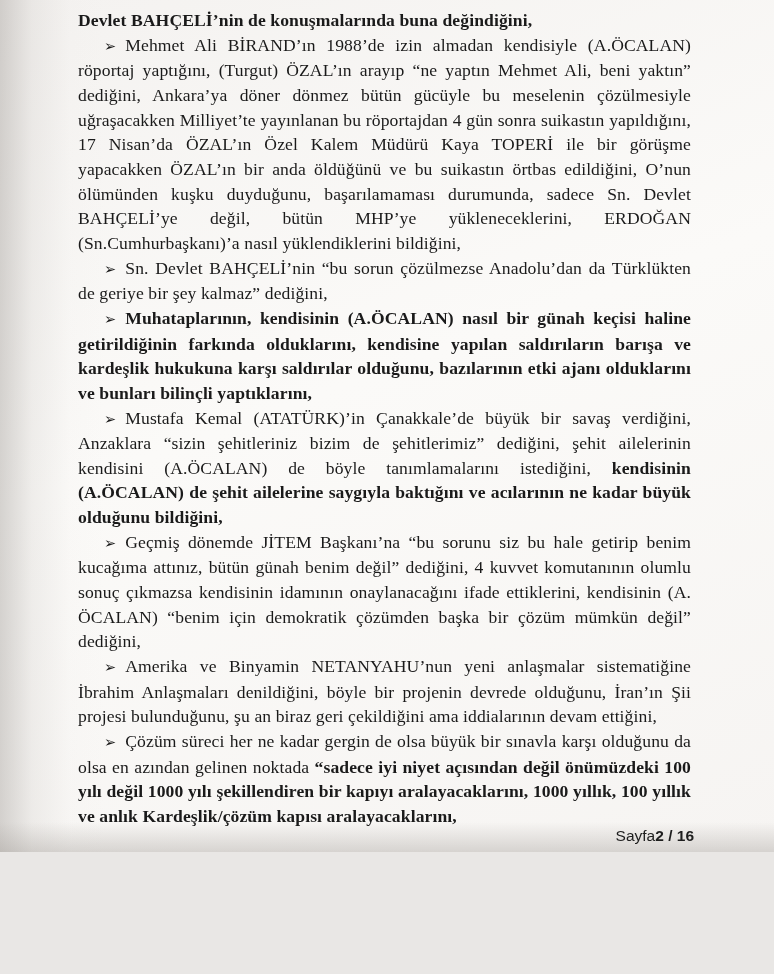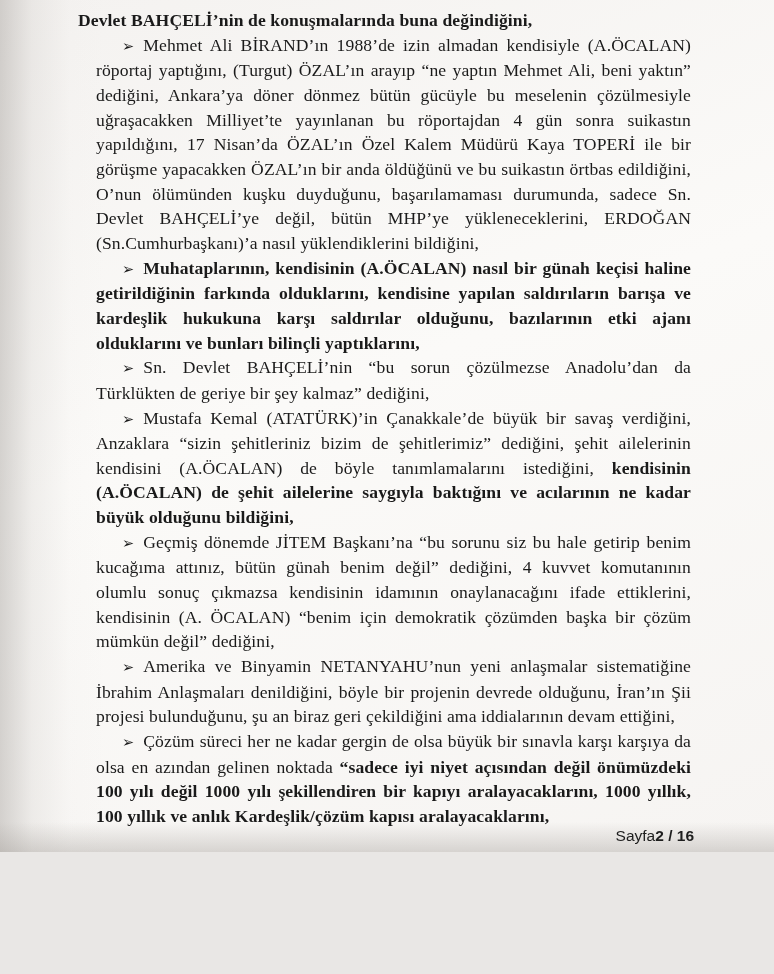--- a/index.html
+++ b/index.html
@@ -28,21 +28,20 @@
     line-height: 24.65px;
     text-align: justify;
     letter-spacing: 0.1px;
   }
   p.para {
     margin: 0;
     padding: 0;
   }
   p.bulleted {
     text-indent: 26px;
-    margin-left: 18px;
   }
   p.bold-para, .b {
     font-weight: bold;
   }
   p.justify-last {
     text-align-last: justify;
   }
   .arrow {
     font-family: "DejaVu Sans", sans-serif;
     font-size: 14.5px;
@@ -64,23 +63,23 @@
     margin-right: 0;
   }
 </style>
 </head>
 <body>
 
 <div class="page">
   <div class="content" id="doc-body">
       <p class="para bold-para"><span class="b">Devlet BAHÇELİ’nin de konuşmalarında buna değindiğini,</span></p>
       <p class="para bulleted"><span class="arrow">➢</span><span>Mehmet Ali BİRAND’ın 1988’de izin almadan kendisiyle (A.ÖCALAN) röportaj yaptığını, (Turgut) ÖZAL’ın arayıp “ne yaptın Mehmet Ali, beni yaktın” dediğini, Ankara’ya döner dönmez bütün gücüyle bu meselenin çözülmesiyle uğraşacakken Milliyet’te yayınlanan bu röportajdan 4 gün sonra suikastın yapıldığını, 17 Nisan’da ÖZAL’ın Özel Kalem Müdürü Kaya TOPERİ ile bir görüşme yapacakken ÖZAL’ın bir anda öldüğünü ve bu suikastın örtbas edildiğini, O’nun ölümünden kuşku duyduğunu, başarılamaması durumunda, sadece Sn. Devlet BAHÇELİ’ye değil, bütün MHP’ye yükleneceklerini, ERDOĞAN (Sn.Cumhurbaşkanı)’a nasıl  yüklendiklerini bildiğini,</span></p>
+      <p class="para bulleted"><span class="arrow">➢</span><span>Sn. Devlet BAHÇELİ’nin “bu sorun çözülmezse Anadolu’dan da Türklükten de geriye bir şey kalmaz” dediğini,</span></p>
       <p class="para bulleted bold-para"><span class="arrow">➢</span><span class="b">Muhataplarının, kendisinin (A.ÖCALAN) nasıl bir günah keçisi haline getirildiğinin farkında olduklarını, kendisine yapılan saldırıların barışa ve kardeşlik hukukuna karşı saldırılar olduğunu, bazılarının etki ajanı olduklarını ve bunları bilinçli yaptıklarını,</span></p>
-      <p class="para bulleted"><span class="arrow">➢</span><span>Sn. Devlet BAHÇELİ’nin “bu sorun çözülmezse Anadolu’dan da Türklükten de geriye bir şey kalmaz” dediğini,</span></p>
       <p class="para bulleted"><span class="arrow">➢</span><span>Mustafa Kemal (ATATÜRK)’in Çanakkale’de büyük bir savaş verdiğini, Anzaklara “sizin şehitleriniz bizim de şehitlerimiz” dediğini, şehit ailelerinin kendisini (A.ÖCALAN) de böyle tanımlamalarını istediğini, </span><span class="b">kendisinin (A.ÖCALAN) de şehit ailelerine saygıyla baktığını ve acılarının ne kadar büyük olduğunu bildiğini,</span></p>
       <p class="para bulleted"><span class="arrow">➢</span><span>Geçmiş dönemde JİTEM Başkanı’na “bu sorunu siz bu hale getirip benim kucağıma attınız, bütün günah benim değil” dediğini, 4 kuvvet komutanının olumlu sonuç çıkmazsa kendisinin idamının onaylanacağını ifade ettiklerini, kendisinin (A. ÖCALAN) “benim için demokratik çözümden başka bir çözüm mümkün değil” dediğini,</span></p>
       <p class="para bulleted"><span class="arrow">➢</span><span>Amerika ve Binyamin NETANYAHU’nun yeni anlaşmalar sistematiğine İbrahim Anlaşmaları denildiğini, böyle bir projenin devrede olduğunu, İran’ın Şii projesi bulunduğunu, şu an biraz geri çekildiğini ama iddialarının devam ettiğini,</span></p>
-      <p class="para bulleted"><span class="arrow">➢</span><span>Çözüm süreci her ne kadar gergin de olsa büyük bir sınavla karşı karşıya da olsa en azından gelinen noktada </span><span class="b">“sadece iyi niyet açısından değil önümüzdeki 100 yılı değil 1000 yılı şekillendiren bir kapıyı aralayacaklarını, 1000 yıllık, 100 yıllık ve anlık Kardeşlik/çözüm kapısı aralayacaklarını,</span></p>
+      <p class="para bulleted"><span class="arrow">➢</span><span>Çözüm süreci her ne kadar gergin de olsa büyük bir sınavla karşı olduğunu da olsa en azından gelinen noktada </span><span class="b">“sadece iyi niyet açısından değil önümüzdeki 100 yılı değil 1000 yılı şekillendiren bir kapıyı aralayacaklarını, 1000 yıllık, 100 yıllık ve anlık Kardeşlik/çözüm kapısı aralayacaklarını,</span></p>
     </div>
   <div class="footer">
     <span class="label">Sayfa</span><span class="b">2 / 16</span>
   </div>
 </div>
 
 </body></html>

